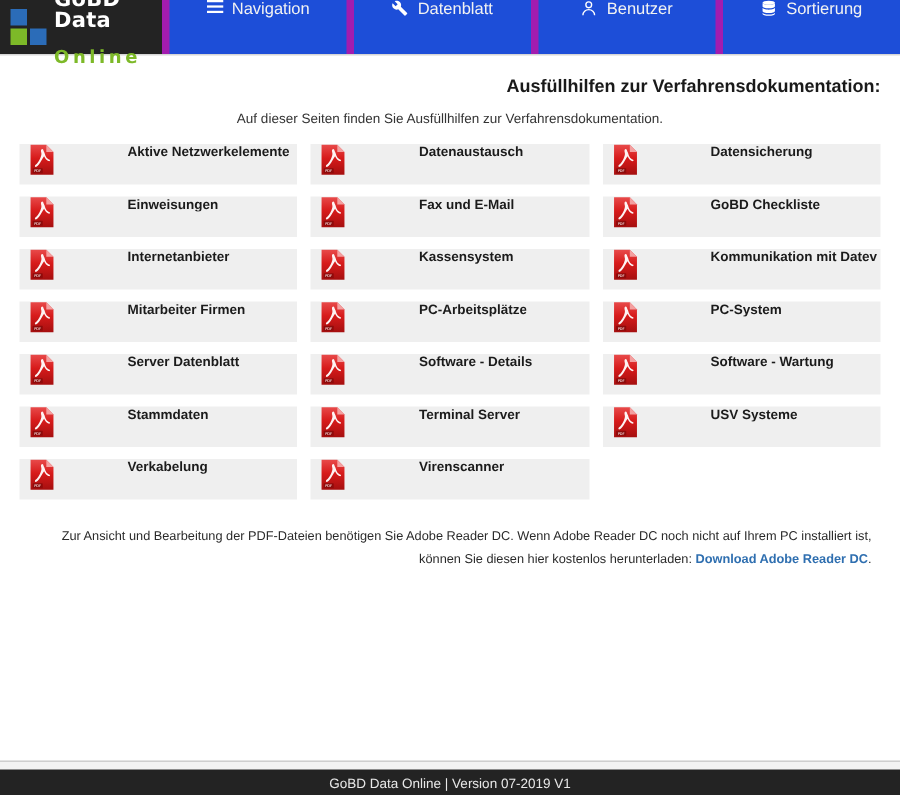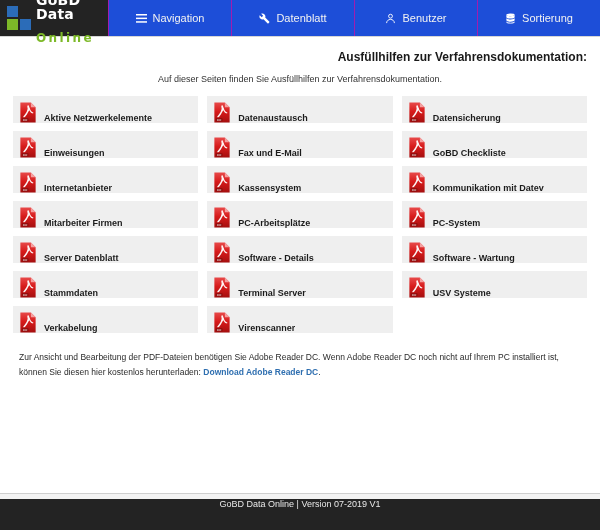--- a/index.html
+++ b/index.html
@@ -63,26 +63,26 @@
     margin-top: 11px;
     font-family: "DejaVu Sans", sans-serif;
   }
   .navmenu {
     flex: 1 1 auto;
     display: flex;
   }
   .navitem {
     flex: 1 1 0;
     display: flex;
-    align-items: center;
+    align-items: flex-start;
     justify-content: center;
     gap: 6px;
     color: #f2f2f2;
     font-size: 11px;
-    border-left: 1px solid #a21caf;
+    border-left: 5px solid #a21caf;
     cursor: pointer;
     user-select: none;
   }
   .navitem svg { display: block; }
   .navitem .navlabel { white-space: nowrap; }
 
   
   .content {
     flex: 1 1 auto;
     padding: 0 13px;
@@ -106,24 +106,25 @@
     margin-top: 12px;
     display: grid;
     grid-template-columns: repeat(3, 1fr);
     column-gap: 9px;
     row-gap: 8px;
   }
   .card {
     background: #efefef;
     height: 27px;
     display: flex;
-    align-items: flex-end;
+    align-items: flex-start;
     padding-left: 6px;
     cursor: pointer;
     overflow: hidden;
+    gap: 41px;
   }
   .card-label {
     font-size: 9px;
     font-weight: bold;
     color: #1b1b1b;
     margin-left: 7px;
     white-space: nowrap;
     overflow: hidden;
     text-overflow: ellipsis;
   }
@@ -136,47 +137,47 @@
   .pdficon {
     position: relative;
     width: 18px;
     height: 21px;
     flex: 0 0 18px;
     display: block;
   }
 
   .notice {
     margin-top: 17px;
-    text-align: left;
+    text-align: right;
     font-size: 8.5px;
     color: #2a2a2a;
     line-height: 1.75;
     padding: 0 6px;
   }
   .notice a {
     color: #2f6fb0;
     text-decoration: none;
     font-weight: bold;
   }
 
   
   .footer-rule {
     flex: 0 0 auto;
     border-top: 1px solid #cfcfcf;
     background: #f3f3f3;
     height: 6px;
   }
   .footer {
     flex: 0 0 auto;
-    height: 31px;
+    height: 17px;
     background: #232323;
     color: #e8e8e8;
     font-size: 9px;
     display: flex;
-    align-items: flex-start;
+    align-items: center;
     justify-content: center;
   }
   .spacer { flex: 1 1 auto; }
 </style>
 </head>
 <body>
 
 <div id="page">
 
   <div class="topbar">

